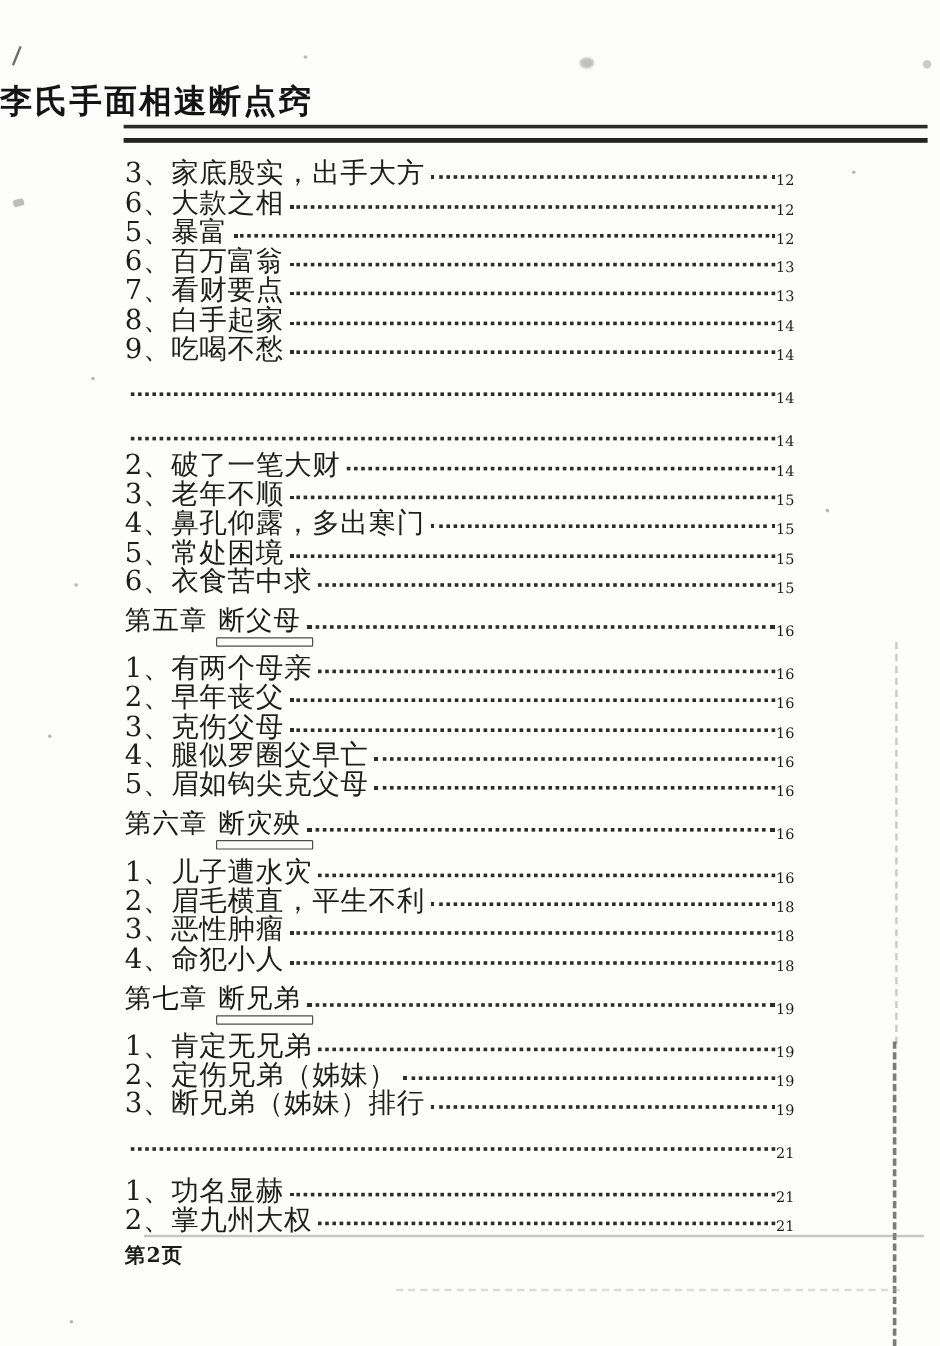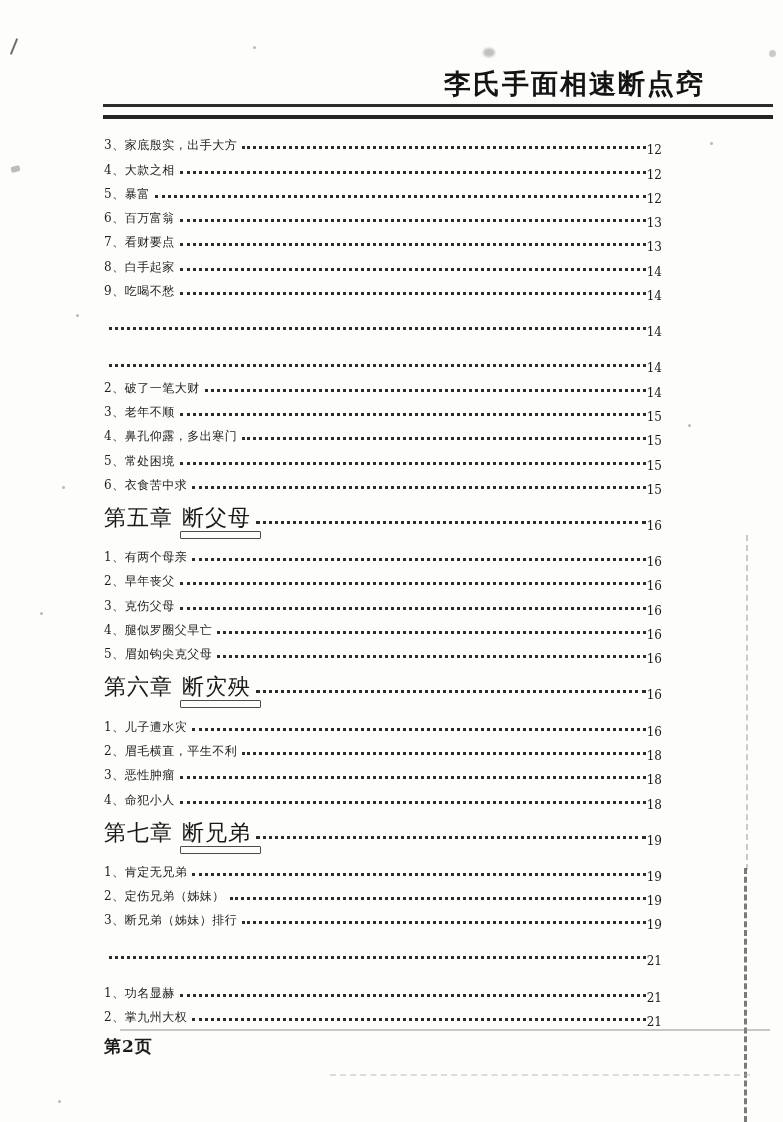--- a/index.html
+++ b/index.html
@@ -9,39 +9,39 @@
     font-family:"DejaVu Serif","Liberation Serif",serif;
   }
   .scan-page {
     position:relative; width:783px; height:1122px;
     background:#fdfdfb; overflow:hidden; color:#1c1c1c;
   }
 
   
   .page-title {
     position:absolute; top:66px; left:0; width:705px;
-    text-align:right; font-size:27px; font-weight:bold;
+    text-align:left; font-size:27px; font-weight:bold;
     letter-spacing:2px; color:#141414;
   }
   .double-rule {
     position:absolute; left:103px; top:104px; width:670px; height:8px;
     border-top:3px solid #1a1a18; border-bottom:4px solid #121210;
     opacity:.92;
   }
 
   
   .toc {
     position:absolute; left:104px; top:132px; width:558px;
   }
   .row {
     display:flex; align-items:flex-end;
     height:24.3px; white-space:nowrap;
   }
   .row .label {
-    font-size:12px; line-height:22px; letter-spacing:.5px;
+    font-size:23px; line-height:22px; letter-spacing:.5px;
     color:#1e1e1c; flex:0 0 auto;
   }
   .row .leader {
     flex:1 1 auto; min-width:20px;
     border-bottom:3px dotted #2c2c2a;
     margin:0 1px 7px 5px; height:0;
   }
   .row .pagenum {
     flex:0 0 auto; font-size:12px; line-height:17px;
     transform:translateY(3px); color:#1b1b19;
@@ -113,21 +113,21 @@
   <div class="page-title">李氏手面相速断点窍</div>
   <div class="double-rule"></div>
 
   <div class="toc">
       <div class="row item">
         <span class="label">3、家底殷实，出手大方</span>
         <span class="leader"></span>
         <span class="pagenum">12</span>
       </div>
       <div class="row item">
-        <span class="label">4、大款之相</span>
+        <span class="label">6、大款之相</span>
         <span class="leader"></span>
         <span class="pagenum">12</span>
       </div>
       <div class="row item">
         <span class="label">5、暴富</span>
         <span class="leader"></span>
         <span class="pagenum">12</span>
       </div>
       <div class="row item">
         <span class="label">6、百万富翁</span>

